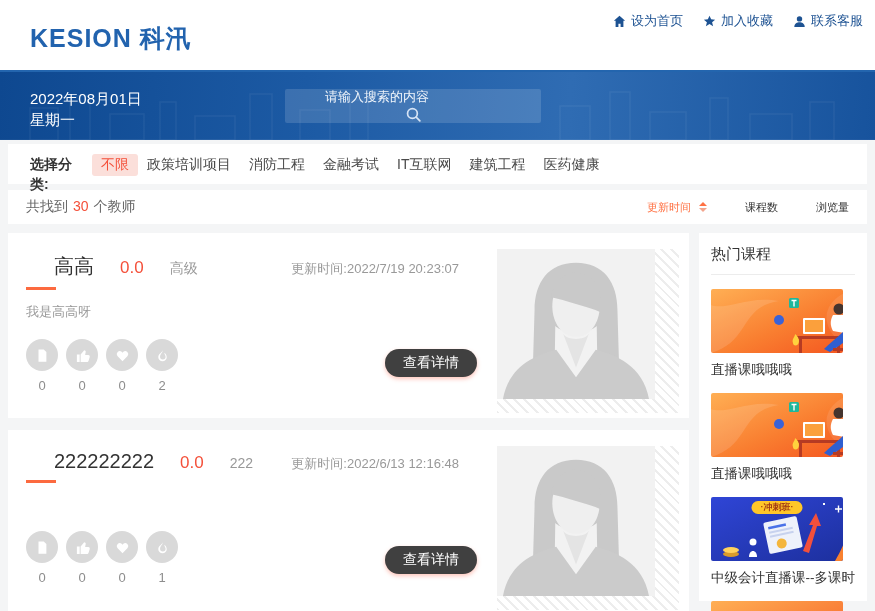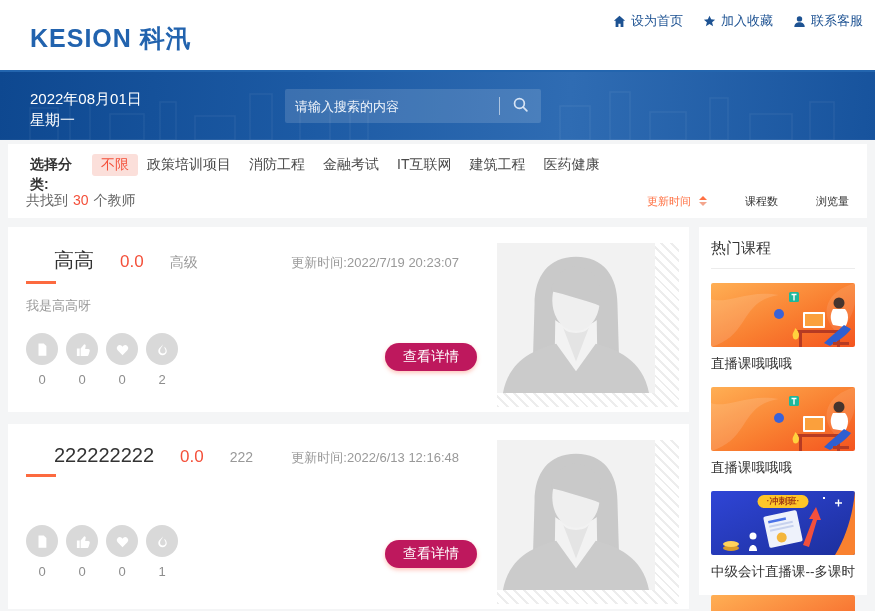--- a/index.html
+++ b/index.html
@@ -15,37 +15,37 @@
   .top-link svg { display:block; }
   .nav { position:absolute; right:8px; bottom:9px; display:flex; gap:18px; }
   .nav-item { font-size:15px; font-weight:700; color:#2f2f2f; cursor:pointer; white-space:nowrap; }
 
   
   .banner { height:68px; position:relative;
     background:linear-gradient(95deg,#0e4890 0%,#1c5aa4 35%,#2f6cb3 65%,#17539d 100%); }
   .skyline { position:absolute; left:0; bottom:0; width:100%; height:54px; opacity:.6; }
   .banner-date { position:absolute; left:30px; top:16px; color:#fff; font-size:15px; line-height:21px; }
   .search-box { position:absolute; left:285px; top:17px; width:256px; height:34px;
-    background:rgba(255,255,255,.14); border-radius:2px; display:flex; align-items:center; padding:0 10px; }
+    background:rgba(255,255,255,.14); border-radius:2px; display:flex; align-items:center; padding:0 10px;flex-direction:column; }
   .search-box input { flex:1; background:transparent; border:none; outline:none;
     color:#fff; font-size:13px; font-family:inherit; }
   .search-box input::placeholder { color:#f0f5fb; opacity:1; }
   .search-divider { width:1px; height:18px; background:rgba(255,255,255,.55); margin:0 10px; }
   .search-btn { background:none; border:none; cursor:pointer; display:flex; align-items:center; padding:2px; }
 
   
   .filter-bar { margin:4px 8px 0; background:#fff; height:40px; padding:10px 22px 0;
     display:flex; align-items:flex-start; overflow:visible; position:relative; z-index:2; }
   .filter-label { width:56px; font-size:14px; font-weight:700; color:#333; line-height:20px; flex:none; }
   .chips { display:flex; margin-left:6px; margin-top:0; }
   .chip { font-size:14px; color:#4a4a4a; padding:2px 9px; border-radius:3px; cursor:pointer; white-space:nowrap; }
   .chip.active { color:#f4503a; background:#fbdfda; }
 
   
-  .results-bar { margin:0 8px 0; background:#fff; height:34px; padding:0 18px;
+  .results-bar { margin:6px 8px 0; background:#fff; height:34px; padding:0 18px;
     display:flex; align-items:center; justify-content:space-between; }
   .found { font-size:14px; color:#666; }
   .found em { font-style:normal; color:#f4503a; margin:0 5px; }
   .sorts { display:flex; gap:38px; align-items:center; }
   .sort { font-size:11px; color:#333; cursor:pointer; display:flex; align-items:center; gap:8px; }
   .sort.active { color:#ff7143; }
   .arrows { display:inline-flex; flex-direction:column; gap:2px; }
   .arrows i { display:block; width:0; height:0; border-left:4px solid transparent; border-right:4px solid transparent; }
   .arrows .up { border-bottom:4px solid #ff7143; }
   .arrows .dn { border-top:4px solid #f3a58d; }
@@ -61,32 +61,32 @@
   .t-title { font-size:14px; color:#999; margin-left:26px; }
   .t-updated { font-size:13px; color:#999; margin-left:auto; }
   .t-underline { width:30px; height:3px; background:#fc6a3f; margin-top:7px; }
   .t-desc { font-size:13px; color:#999; margin-top:13px; min-height:17px; }
   .t-stats { display:flex; gap:8px; margin-top:18px; }
   .stat { width:32px; display:flex; flex-direction:column; align-items:center; gap:7px; }
   .stat-circle { width:32px; height:32px; border-radius:50%; background:#d9d9d9;
     display:flex; align-items:center; justify-content:center; }
   .stat-count { font-size:13px; color:#8d8d8d; }
   .detail-btn { position:absolute; top:116px; right:212px; height:28px; padding:0 18px;
-    background:#be185d; color:#fff; font-size:14px; border:none; border-radius:14px;
+    background:#404040; color:#fff; font-size:14px; border:none; border-radius:14px;
     cursor:pointer; font-family:inherit; box-shadow:0 2px 4px rgba(251,90,61,.35); }
   .avatar-wrap { position:absolute; top:16px; right:10px; width:182px; height:164px;
     background:repeating-linear-gradient(45deg,#ededed 0 2px,#ffffff 2px 7px); cursor:pointer; }
   .avatar-wrap svg { display:block; width:158px; height:150px; }
 
   
   .sidebar { width:168px; background:#fff; padding:12px 12px 0; height:368px; flex:none; }
   .sb-title { font-size:15px; color:#333; padding-bottom:10px; border-bottom:1px solid #ececec; }
   .course { margin-top:14px; cursor:pointer; }
   .course:first-of-type { margin-top:15px; }
-  .thumb { width:144px; height:64px; border-radius:2px; overflow:hidden; position:relative; }
+  .thumb { width:132px; height:64px; border-radius:2px; overflow:hidden; position:relative; }
   .thumb svg { display:block; width:144px; height:64px; }
   .thumb-badge { position:absolute; top:4px; left:50%; transform:translateX(-50%);
     background:#ffc629; color:#a33c14; font-size:9px; line-height:13px; padding:0 9px;
     border-radius:7px; white-space:nowrap; font-weight:700; }
   .course-caption { font-size:13.5px; color:#333; margin-top:7px; line-height:19px; }
 </style>
 </head>
 <body>
 
 <div class="viewport">

